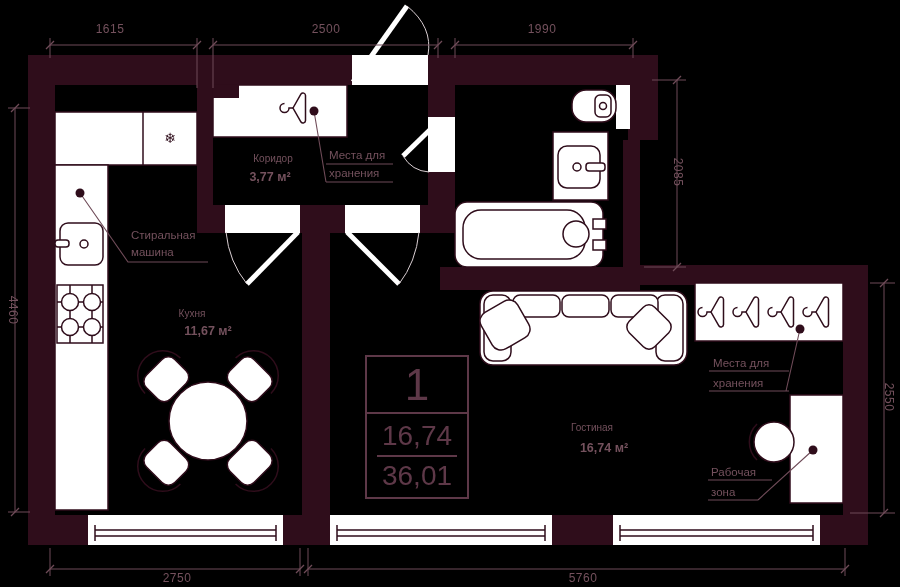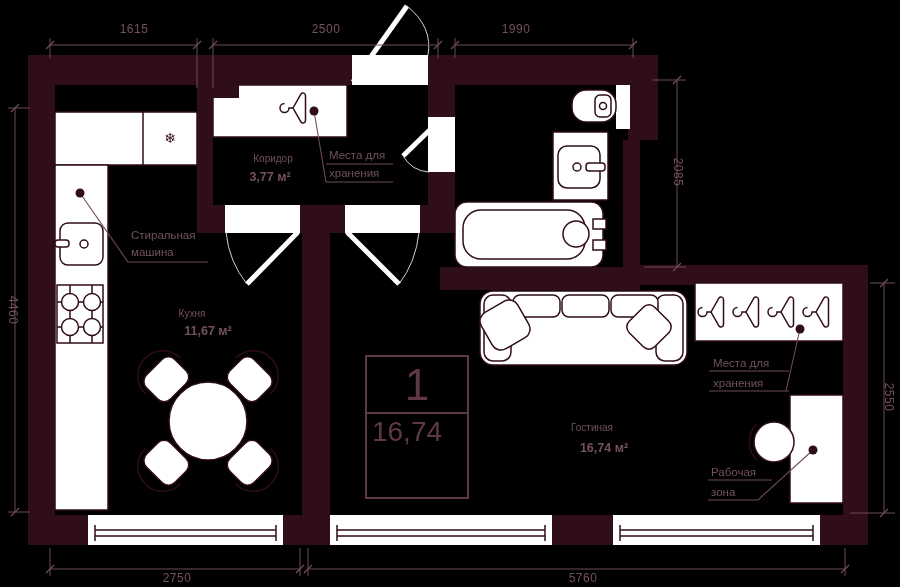--- a/index.html
+++ b/index.html
@@ -21,21 +21,21 @@
   .rot{transform:translate(-50%,-50%) rotate(90deg);}
   .dim{font-size:12px;letter-spacing:.5px;}
   .room{font-size:10px;}
   .area{font-size:12.5px;font-weight:bold;}
   .ann{font-size:11.5px;text-align:right;}
   .snow{font-size:14px;color:var(--wall,#2f0d1b);}
   .stamp{position:absolute;border:2px solid var(--stamp,#5e3848);color:var(--stamp,#5e3848);
          display:flex;flex-direction:column;text-align:center;}
   .stamp-top{flex:0 0 55px;border-bottom:2px solid var(--stamp,#5e3848);font-size:44px;
              line-height:55px;}
-  .stamp-bottom{flex:1;display:flex;flex-direction:row;justify-content:center;font-size:28px;}
+  .stamp-bottom{flex:1;display:flex;flex-direction:column;justify-content:center;font-size:28px;}
   .stamp-bottom .num{line-height:36px;}
   .frac-line{height:2px;background:var(--stamp,#5e3848);margin:1px 10px;}
 </style>
 </head>
 <body>
 
 <div class="plan">
 <svg width="900" height="587" viewBox="0 0 900 587">
 
   <g>
@@ -201,23 +201,23 @@
     <path class="dimln" d="M677,80 V267 M652,80 H686 M644,267 H686"></path>
     <path class="tick" d="M673,84 L681,76 M673,271 L681,263"></path>
     <path class="dimln" d="M884,283 V513 M870,283 H895 M850,513 H895"></path>
     <path class="tick" d="M880,287 L888,279 M880,517 L888,509"></path>
     <path class="dimln" d="M50,569 H300 M308,569 H845"></path>
     <path class="dimln" d="M50,548 V576 M300,548 V576 M308,548 V576 M845,548 V576"></path>
     <path class="tick" d="M46,573 L54,565 M296,573 L304,565 M304,573 L312,565 M841,573 L849,565"></path>
   </g>
 </svg>
 
-<span class="t dim c" style="left:134px;top:29px">1615</span>
+<span class="t dim c" style="left:110px;top:29px">1615</span>
 <span class="t dim c" style="left:326px;top:29px">2500</span>
-<span class="t dim c" style="left:516px;top:29px">1990</span>
+<span class="t dim c" style="left:542px;top:29px">1990</span>
 <span class="t dim rot" style="left:13px;top:310px">4460</span>
 <span class="t dim rot" style="left:678px;top:172px">2085</span>
 <span class="t dim rot" style="left:889px;top:397px">2550</span>
 <span class="t dim c" style="left:177px;top:578px">2750</span>
 <span class="t dim c" style="left:583px;top:578px">5760</span>
 
 <span class="t room c" style="left:192px;top:313px">Кухня</span>
 <span class="t area c" style="left:208px;top:331px">11,67 м²</span>
 <span class="t room c" style="left:273px;top:158px">Коридор</span>
 <span class="t area c" style="left:270px;top:177px">3,77 м²</span>
@@ -233,15 +233,16 @@
 <span class="t ann" style="left:711px;top:466px">Рабочая</span>
 <span class="t ann" style="left:711px;top:486px">зона</span>
 
 <span class="t snow c" style="left:170px;top:138px">❄</span>
 
 <div class="stamp" style="left:365px;top:355px;width:100px;height:140px">
   <div class="stamp-top">1</div>
   <div class="stamp-bottom">
     <div class="num">16,74</div>
     <div class="frac-line"></div>
+    <div class="num">36,01</div>
   </div>
 </div>
 </div>
 
 </body></html>

